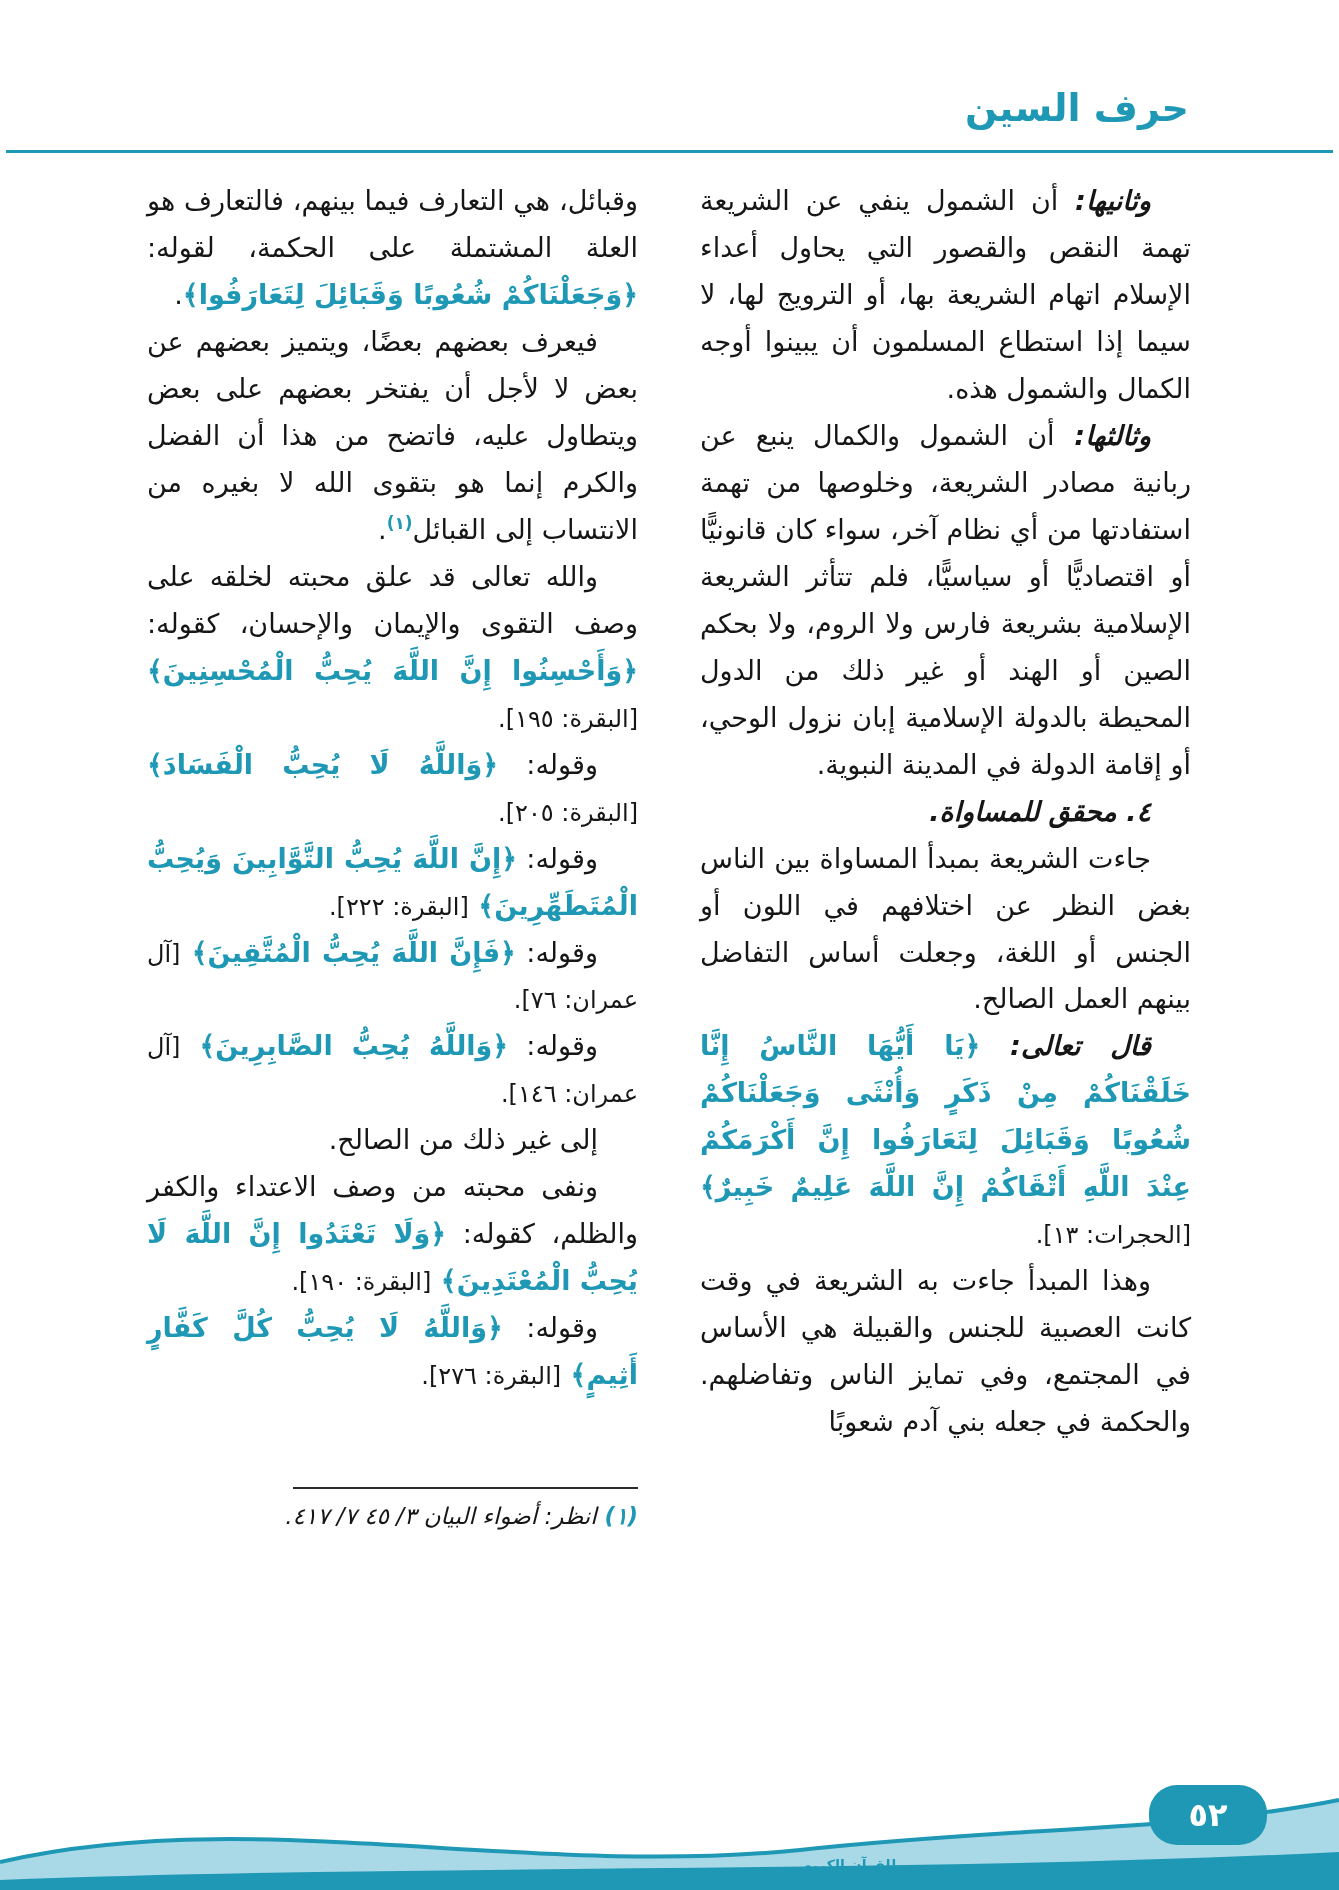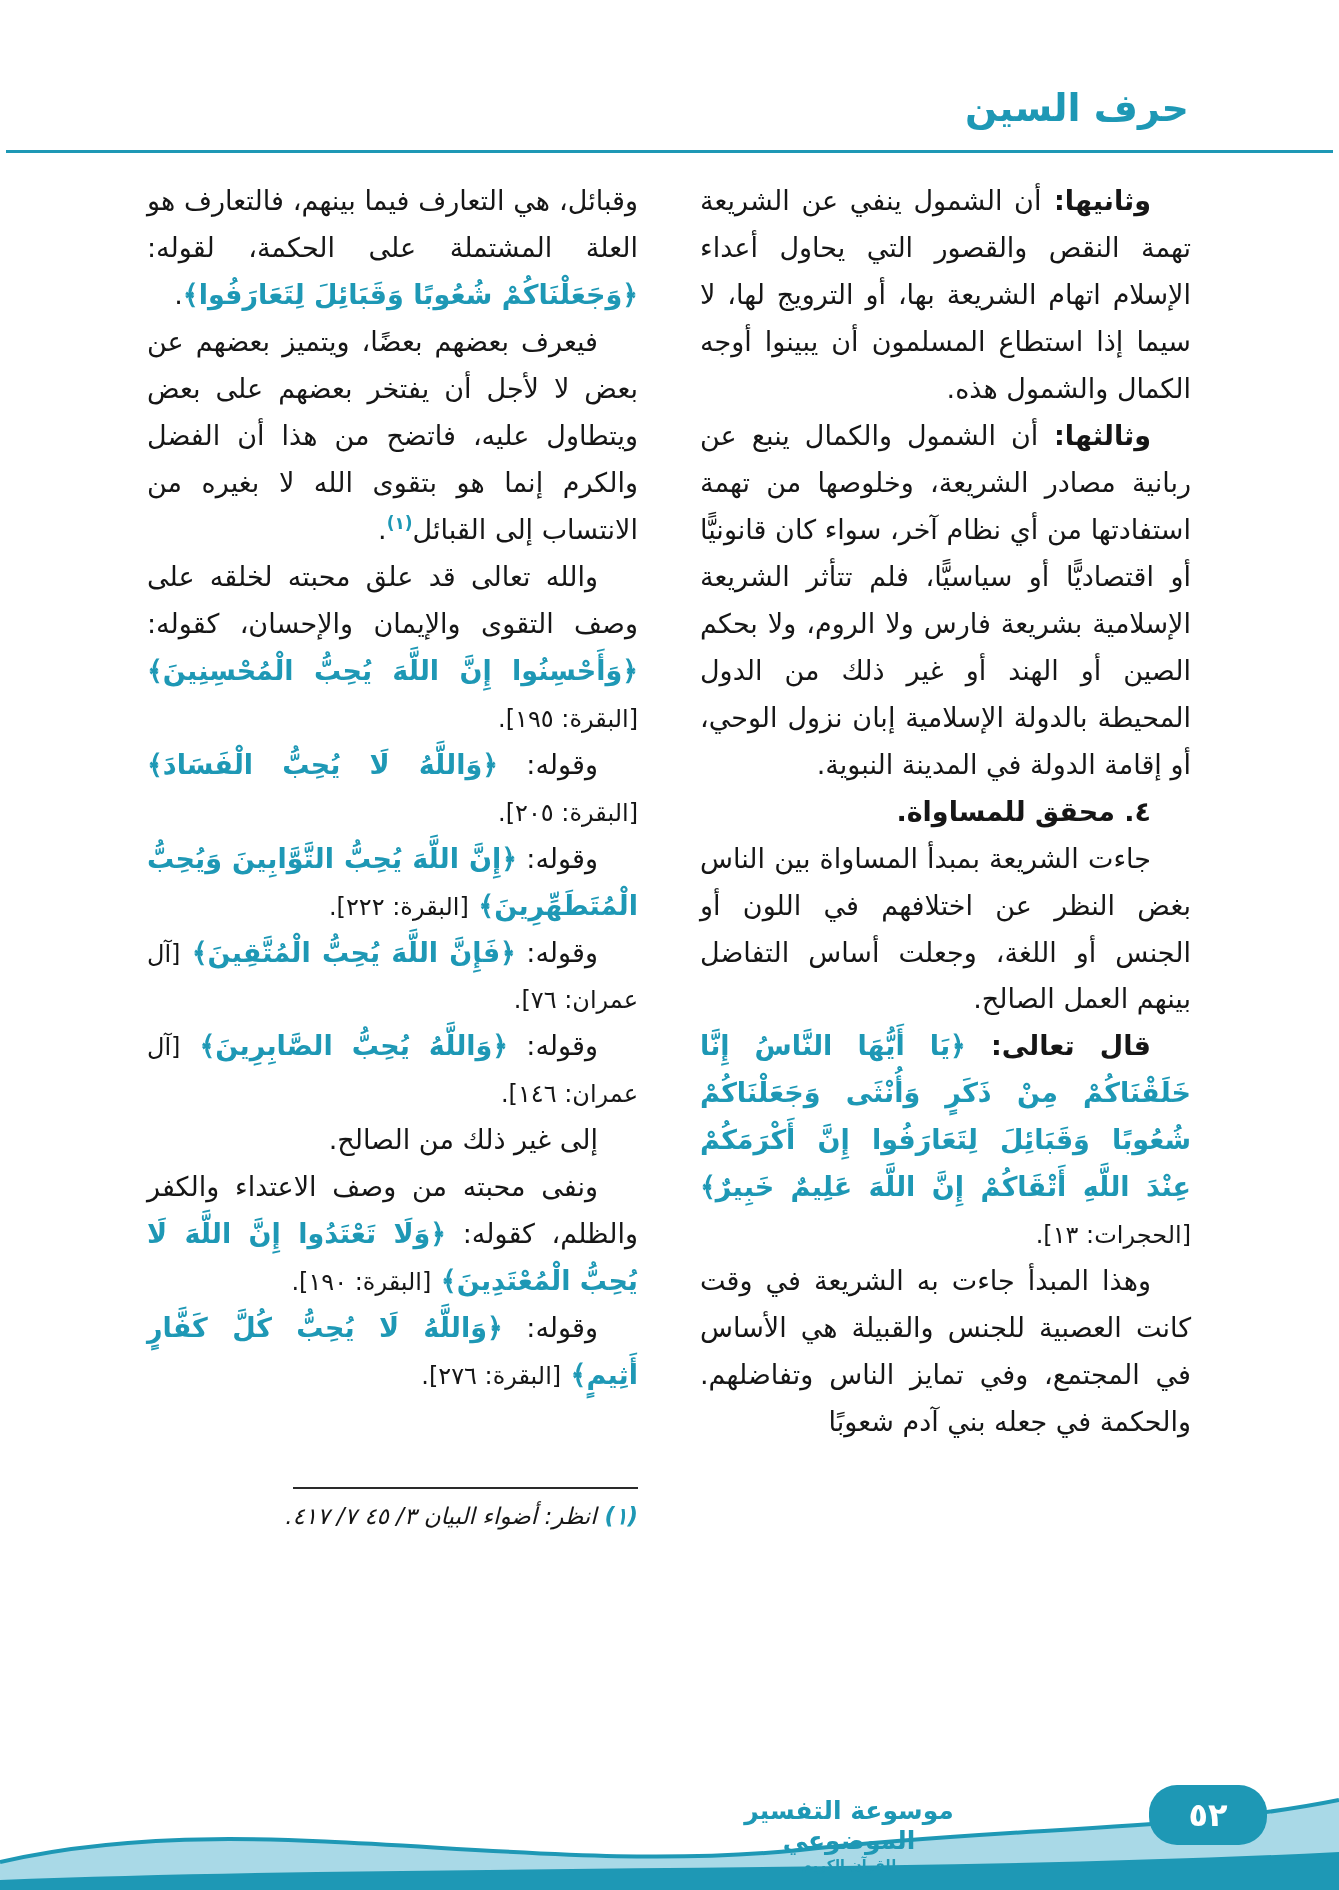--- a/index.html
+++ b/index.html
@@ -35,21 +35,21 @@
   }
   .column{ width:491px; }
   .para{
     margin:0;
     text-align:justify;
     font-size:27px;
     line-height:1.74;
     text-indent:40px;
   }
   .para.no-indent{ text-indent:0; }
-  .run-bold{ font-weight:bold; }
+  .run-bold{ font-weight:bold;font-style:italic; }
   .run-quran{
     color:#1e98b5;
     font-weight:bold;
   }
   .run-ref{
     font-size:24px;
   }
   .run-fn{
     color:#1e98b5;
     font-size:17px;
@@ -147,19 +147,18 @@
 
 <div class="footer-wave">
   <svg width="1339" height="120" viewBox="0 0 1339 120" preserveAspectRatio="none" aria-hidden="true">
     <path d="M0,92 C250,34 520,108 800,80 C1020,56 1180,62 1339,30 L1339,120 L0,120 Z" fill="#a9d9e7"></path>
     <path d="M0,92 C250,34 520,108 800,80 C1020,56 1180,62 1339,30" fill="none" stroke="#1e98b5" stroke-width="4"></path>
     <path d="M0,110 C400,94 900,104 1339,82 L1339,120 L0,120 Z" fill="#1e98b5"></path>
   </svg>
 </div>
 
 <div class="logo">
-  <div class="logo-line1">موسوعة التفسير الموضوعي</div>
   <div class="logo-line2">للقرآن الكريم</div>
 </div>
 
 <div class="page-pill">
   <span>٥٢</span>
 </div>
 
 </body></html>

